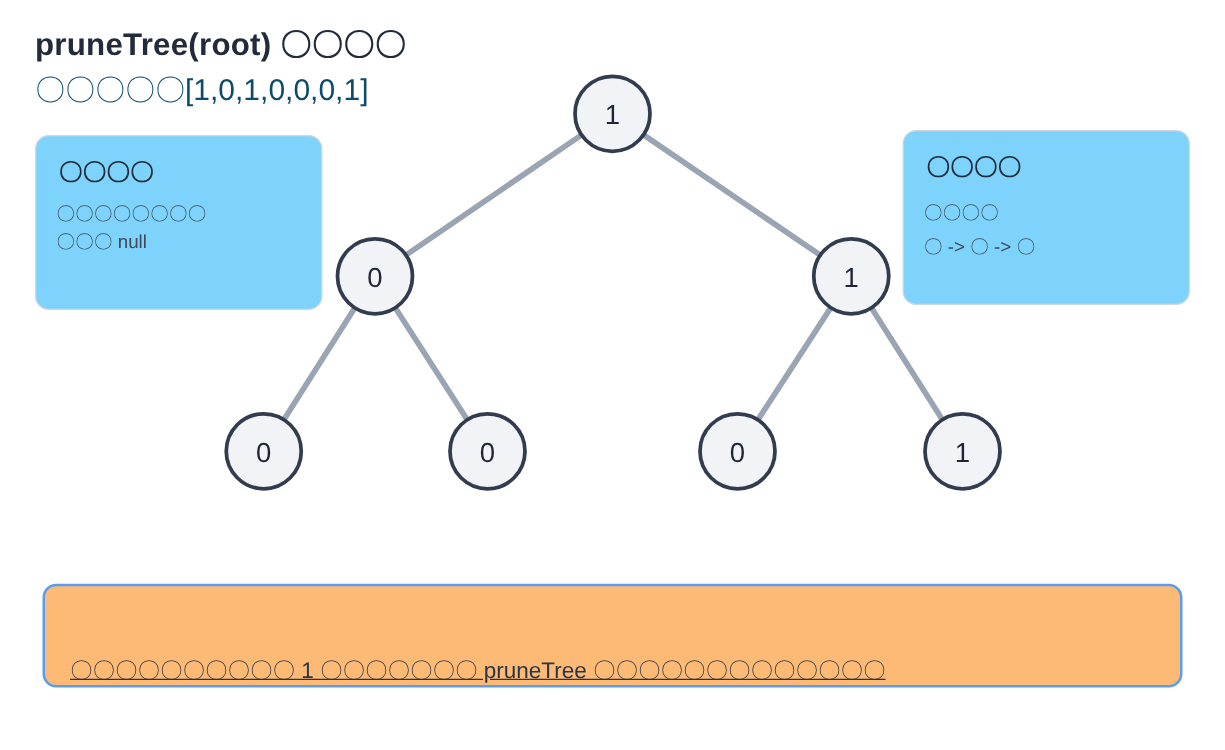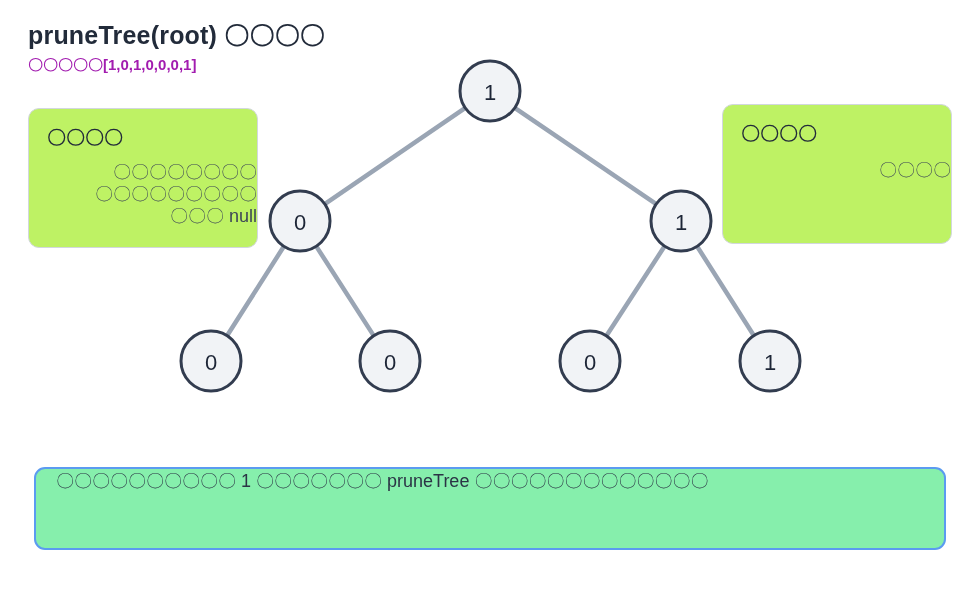--- a/index.html
+++ b/index.html
@@ -30,50 +30,49 @@
     font-size: 25px;
     font-weight: 700;
     letter-spacing: .2px;
     color: #222b3a;
     white-space: pre;
   }
   .subtitle {
     position: absolute;
     left: 28px;
     top: 56px;
-    font-size: 15px;
-    font-weight: 700;
-    color: #a21caf;
+    font-size: 24px;
+    font-weight: 400;
+    color: #0c4a6e;
     white-space: pre;
   }
 
   
   .card {
     position: absolute;
-    background: #bef264;
+    background: #7dd3fc;
     border: 1.5px solid #d2d7de;
     border-radius: 11px;
     box-sizing: border-box;
-    padding: 14px 0 12px 16px;
+    padding: 14px 16px 12px 16px;
   }
   .card-left  { left: 28px;  top: 108px; width: 230px; height: 140px; }
   .card-right { left: 722px; top: 104px; width: 230px; height: 140px; }
   .card-title {
     font-size: 19px;
     font-weight: 700;
     color: #222b3a;
     margin: 2px 0 10px 2px;
     white-space: pre;
   }
   .card-line {
-    font-size: 18px;
+    font-size: 15px;
     line-height: 22px;
     color: #3d4757;
     white-space: pre;
-    text-align: right;
   }
   .card-right .card-line { line-height: 27px; }
 
   
   .tree {
     position: absolute;
     left: 0; top: 0;
     width: 980px; height: 460px;
   }
   .node-circle {
@@ -96,51 +95,52 @@
   }
 
   
   .callout {
     position: absolute;
     left: 34px;
     top: 467px;
     width: 912px;
     height: 83px;
     box-sizing: border-box;
-    background: #86efac;
+    background: #fdba74;
     border: 2px solid #5b9bf0;
     border-radius: 11px;
     display: flex;
-    align-items: flex-start;
+    align-items: flex-end;
     padding: 0 20px;
+    text-decoration: underline;
   }
   .callout-text {
     font-size: 18px;
     color: #2b3445;
     white-space: pre;
   }
 </style>
 </head>
 <body>
 
 <div class="stage">
 
   <div class="title">pruneTree(root) 〇〇〇〇</div>
   <div class="subtitle">〇〇〇〇〇[1,0,1,0,0,0,1]</div>
 
   <div class="card card-left">
     <div class="card-title">〇〇〇〇</div>
     <div class="card-line">〇〇〇〇〇〇〇〇</div>
-    <div class="card-line">〇〇〇〇〇〇〇〇〇</div>
     <div class="card-line">〇〇〇 null</div>
   </div>
 
   <div class="card card-right">
     <div class="card-title">〇〇〇〇</div>
     <div class="card-line">〇〇〇〇</div>
+    <div class="card-line">〇 -&gt; 〇 -&gt; 〇</div>
   </div>
 
   <svg class="tree" viewBox="0 0 980 460">
     <g id="edge-layer">
         <line x1="466.0660894237549" y1="107.37583355216772" x2="323.9339105762451" y2="204.6241664478323" class="edge"></line>
         <line x1="513.9738626306353" y1="107.3172887014795" x2="657.0261373693647" y2="204.6827112985205" class="edge"></line>
         <line x1="284.4419236156982" y1="245.4733785820477" x2="226.55807638430176" y2="336.5266214179523" class="edge"></line>
         <line x1="315.68197014809147" y1="245.39417578592005" x2="374.31802985190853" y2="336.60582421408" class="edge"></line>
         <line x1="665.195337832733" y1="245.3148648727185" x2="605.804662167267" y2="336.6851351272815" class="edge"></line>
         <line x1="696.5580763843018" y1="245.4733785820477" x2="754.4419236156982" y2="336.5266214179523" class="edge"></line>

